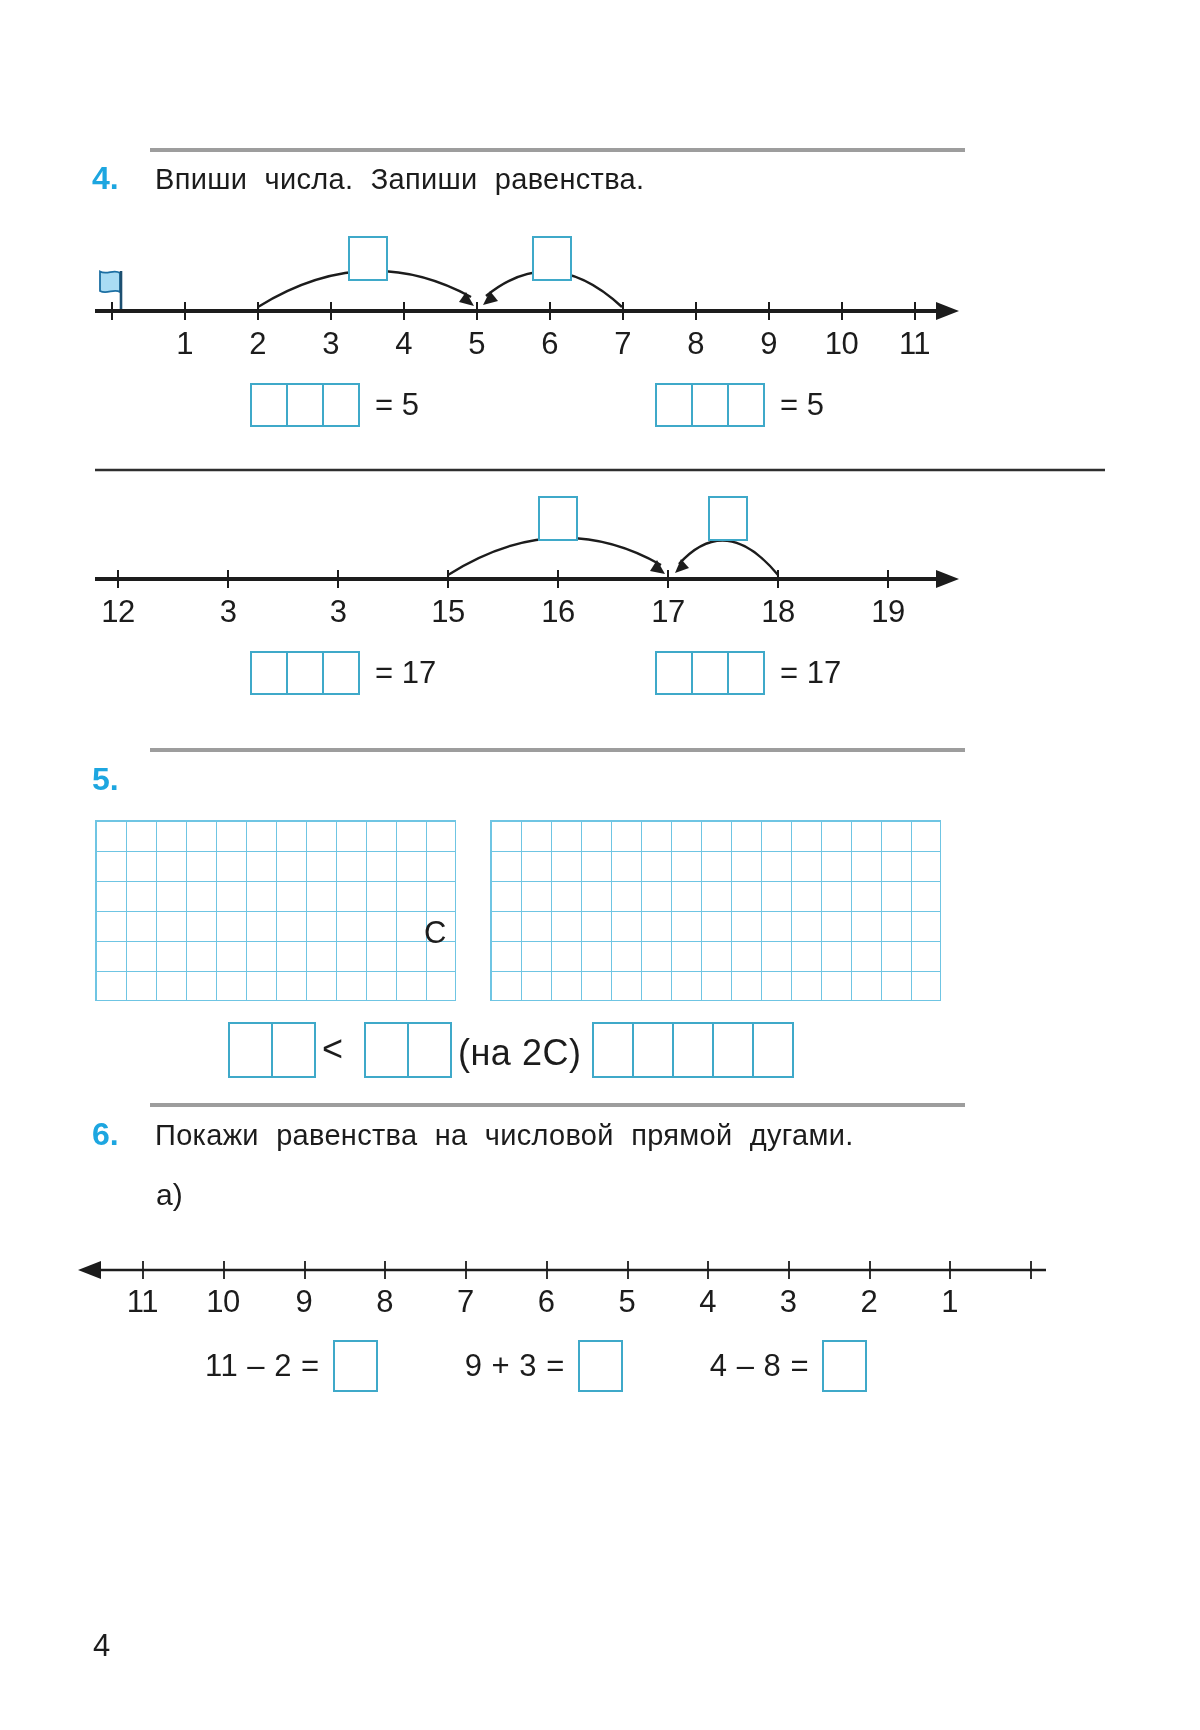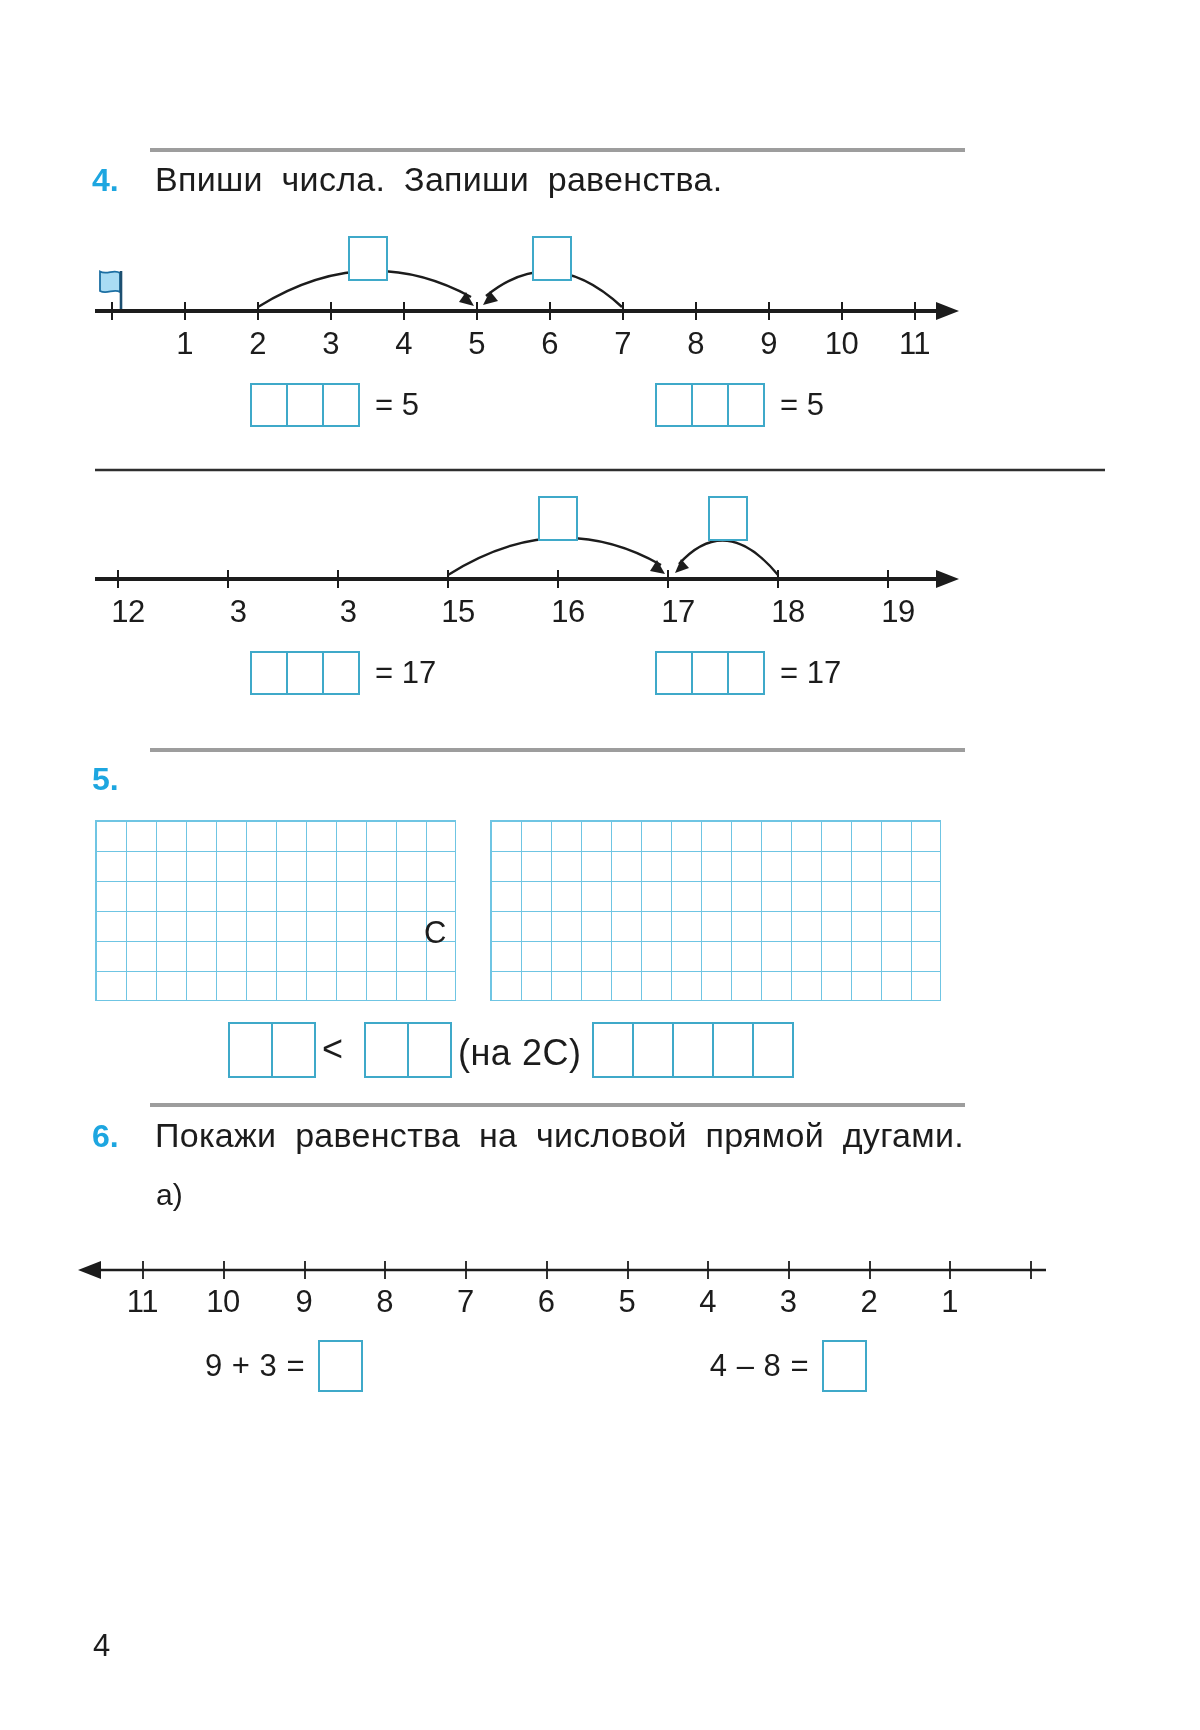--- a/index.html
+++ b/index.html
@@ -5,21 +5,21 @@
   html,body{margin:0;padding:0;background:#e8e8e8;}
   .page{
     position:relative;width:1200px;height:1730px;margin:0 auto;
     background:#ffffff;overflow:hidden;
     font-family:"Liberation Sans","DejaVu Sans",sans-serif;color:#1c1c1c;
   }
   .overlay{position:absolute;left:0;top:0;pointer-events:none;}
   .rule{position:absolute;left:150px;width:815px;height:4px;background:#9d9d9d;}
   .ex-head{position:absolute;display:flex;align-items:baseline;}
   .ex-num{color:#1da6e0;font-weight:bold;font-size:32px;width:63px;}
-  .ex-title{font-size:34px;letter-spacing:.3px;word-spacing:9px;white-space:nowrap;}
+  .ex-title{font-size:29px;letter-spacing:.3px;word-spacing:9px;white-space:nowrap;}
   .part-label{position:absolute;font-size:30px;}
   .sq{position:absolute;width:36px;height:41px;border:2.5px solid #3fa9c9;background:#fff;}
   .nl-labels{position:absolute;display:flex;}
   .nl-labels span{flex:1;text-align:center;font-size:31px;letter-spacing:-.5px;}
   .cells{display:flex;border:2px solid #3fa9c9;background:#fff;box-sizing:border-box;}
   .cells > div{flex:1;border-left:2px solid #3fa9c9;}
   .cells > div:first-child{border-left:none;}
   .ans-group{position:absolute;display:flex;align-items:center;}
   .ans-group .cells{width:110px;height:44px;}
   .ans-rhs{font-size:31px;margin-left:15px;white-space:nowrap;}
@@ -166,21 +166,21 @@
         <div></div>
         <div></div>
         <div></div>
       </div>
     <span class="ans-rhs">= 5</span>
   </div>
 
   <div class="sq" style="left:538px;top:496px;"></div>
   <div class="sq" style="left:708px;top:496px;"></div>
 
-  <div class="nl-labels" style="left:73px;top:594px;width:880px;">
+  <div class="nl-labels" style="left:63px;top:594px;width:880px;">
       <span>12</span>
       <span>3</span>
       <span>3</span>
       <span>15</span>
       <span>16</span>
       <span>17</span>
       <span>18</span>
       <span>19</span>
     </div>
 
@@ -244,20 +244,24 @@
       <span>6</span>
       <span>5</span>
       <span>4</span>
       <span>3</span>
       <span>2</span>
       <span>1</span>
     </div>
 
   <div class="eq-row" style="left:205px;top:1340px;width:662px;">
       <div class="eq">
+      <span class="eq-expr">11 – 2 =</span>
+      <span class="ansbox"></span>
+    </div>
+      <div class="eq">
       <span class="eq-expr">9 + 3 =</span>
       <span class="ansbox"></span>
     </div>
       <div class="eq">
       <span class="eq-expr">4 – 8 =</span>
       <span class="ansbox"></span>
     </div>
     </div>
 
   <span class="page-num" style="left:93px;top:1628px;">4</span>

